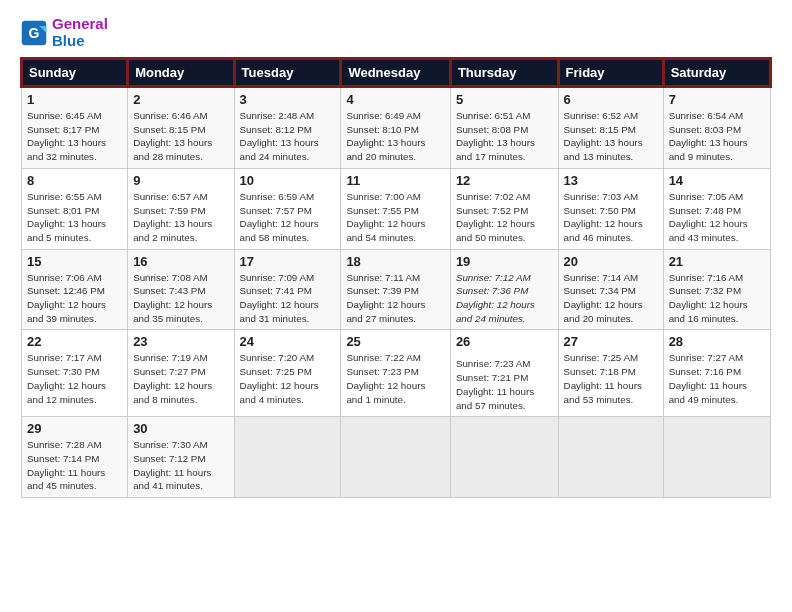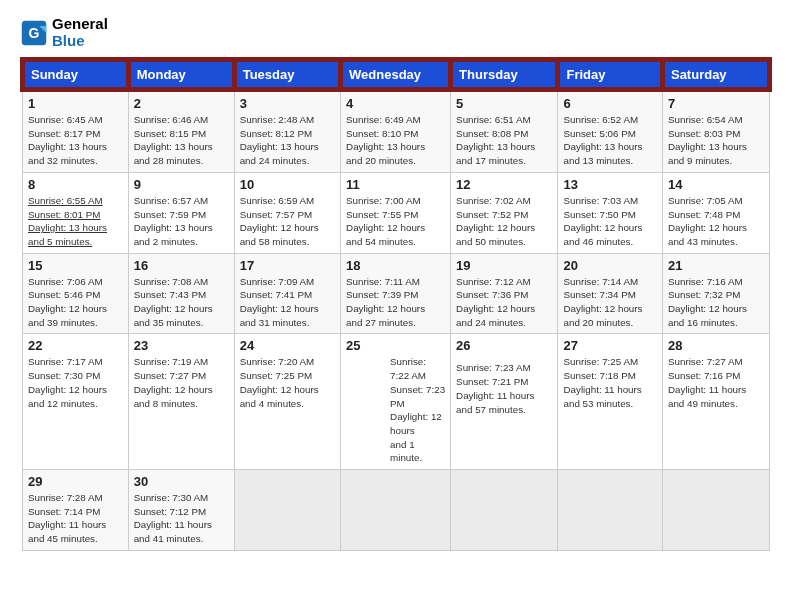--- a/index.html
+++ b/index.html
@@ -27,21 +27,21 @@
       align-items: center;
       gap: 4px;
     }
     .logo-text {
       font-size: 15px;
       font-weight: bold;
       color: #333;
       line-height: 1.1;
     }
     .logo-text span {
-      color: #000000;
+      color: #a21caf;
     }
     .logo-icon {
       width: 28px;
       height: 28px;
     }
     .title-block {
       text-align: right;
     }
     .month-title {
       font-size: 30px;
@@ -53,27 +53,27 @@
       font-size: 14px;
       color: #555;
       text-align: right;
     }
     .calendar {
       width: 100%;
       border-collapse: collapse;
       font-size: 10.5px;
     }
     .calendar thead tr th {
-      background: #1d4ed8;
+      background: #0f172a;
       color: #fff;
       text-align: left;
       padding: 5px 6px;
       font-size: 13px;
       font-weight: bold;
-      border: 5px solid #7f1d1d;
+      border: 3px solid #7f1d1d;
     }
     .calendar tbody tr td {
       border: 1px solid #ccc;
       vertical-align: top;
       padding: 4px 5px;
       width: 113px;
       min-height: 75px;
       background: #fff;
     }
     .calendar tbody tr:nth-child(odd) td {
@@ -164,36 +164,36 @@
           <td>
             <span class="day-num">5</span>
             <div class="day-detail" style="white-space: pre-line;">Sunrise: 6:51 AM
 Sunset: 8:08 PM
 Daylight: 13 hours
 and 17 minutes.</div>
           </td>
           <td>
             <span class="day-num">6</span>
             <div class="day-detail" style="white-space: pre-line;">Sunrise: 6:52 AM
-Sunset: 5:06 PM
+Sunset: 8:15 PM
 Daylight: 13 hours
 and 13 minutes.</div>
           </td>
           <td>
             <span class="day-num">7</span>
             <div class="day-detail" style="white-space: pre-line;">Sunrise: 6:54 AM
 Sunset: 8:03 PM
 Daylight: 13 hours
 and 9 minutes.</div>
           </td>
         </tr>
         <tr>
           <td>
             <span class="day-num">8</span>
-            <div class="day-detail" style="white-space: pre-line; text-decoration: underline;">Sunrise: 6:55 AM
+            <div class="day-detail" style="white-space: pre-line;">Sunrise: 6:55 AM
 Sunset: 8:01 PM
 Daylight: 13 hours
 and 5 minutes.</div>
           </td>
           <td>
             <span class="day-num">9</span>
             <div class="day-detail" style="white-space: pre-line;">Sunrise: 6:57 AM
 Sunset: 7:59 PM
 Daylight: 13 hours
 and 2 minutes.</div>
@@ -231,21 +231,21 @@
             <div class="day-detail" style="white-space: pre-line;">Sunrise: 7:05 AM
 Sunset: 7:48 PM
 Daylight: 12 hours
 and 43 minutes.</div>
           </td>
         </tr>
         <tr>
           <td>
             <span class="day-num">15</span>
             <div class="day-detail" style="white-space: pre-line;">Sunrise: 7:06 AM
-Sunset: 5:46 PM
+Sunset: 12:46 PM
 Daylight: 12 hours
 and 39 minutes.</div>
           </td>
           <td>
             <span class="day-num">16</span>
             <div class="day-detail" style="white-space: pre-line;">Sunrise: 7:08 AM
 Sunset: 7:43 PM
 Daylight: 12 hours
 and 35 minutes.</div>
           </td>
@@ -258,21 +258,21 @@
           </td>
           <td>
             <span class="day-num">18</span>
             <div class="day-detail" style="white-space: pre-line;">Sunrise: 7:11 AM
 Sunset: 7:39 PM
 Daylight: 12 hours
 and 27 minutes.</div>
           </td>
           <td>
             <span class="day-num">19</span>
-            <div class="day-detail" style="white-space: pre-line;">Sunrise: 7:12 AM
+            <div class="day-detail" style="white-space: pre-line; font-style: italic;">Sunrise: 7:12 AM
 Sunset: 7:36 PM
 Daylight: 12 hours
 and 24 minutes.</div>
           </td>
           <td>
             <span class="day-num">20</span>
             <div class="day-detail" style="white-space: pre-line;">Sunrise: 7:14 AM
 Sunset: 7:34 PM
 Daylight: 12 hours
 and 20 minutes.</div>
@@ -302,21 +302,21 @@
           </td>
           <td>
             <span class="day-num">24</span>
             <div class="day-detail" style="white-space: pre-line;">Sunrise: 7:20 AM
 Sunset: 7:25 PM
 Daylight: 12 hours
 and 4 minutes.</div>
           </td>
           <td>
             <span class="day-num">25</span>
-            <div class="day-detail" style="white-space: pre-line; margin-left: 44px;">Sunrise: 7:22 AM
+            <div class="day-detail" style="white-space: pre-line;">Sunrise: 7:22 AM
 Sunset: 7:23 PM
 Daylight: 12 hours
 and 1 minute.</div>
           </td>
           <td>
             <span class="day-num">26</span>
             <div class="day-detail" style="white-space: pre-line; margin-top: 8px;">Sunrise: 7:23 AM
 Sunset: 7:21 PM
 Daylight: 11 hours
 and 57 minutes.</div>

